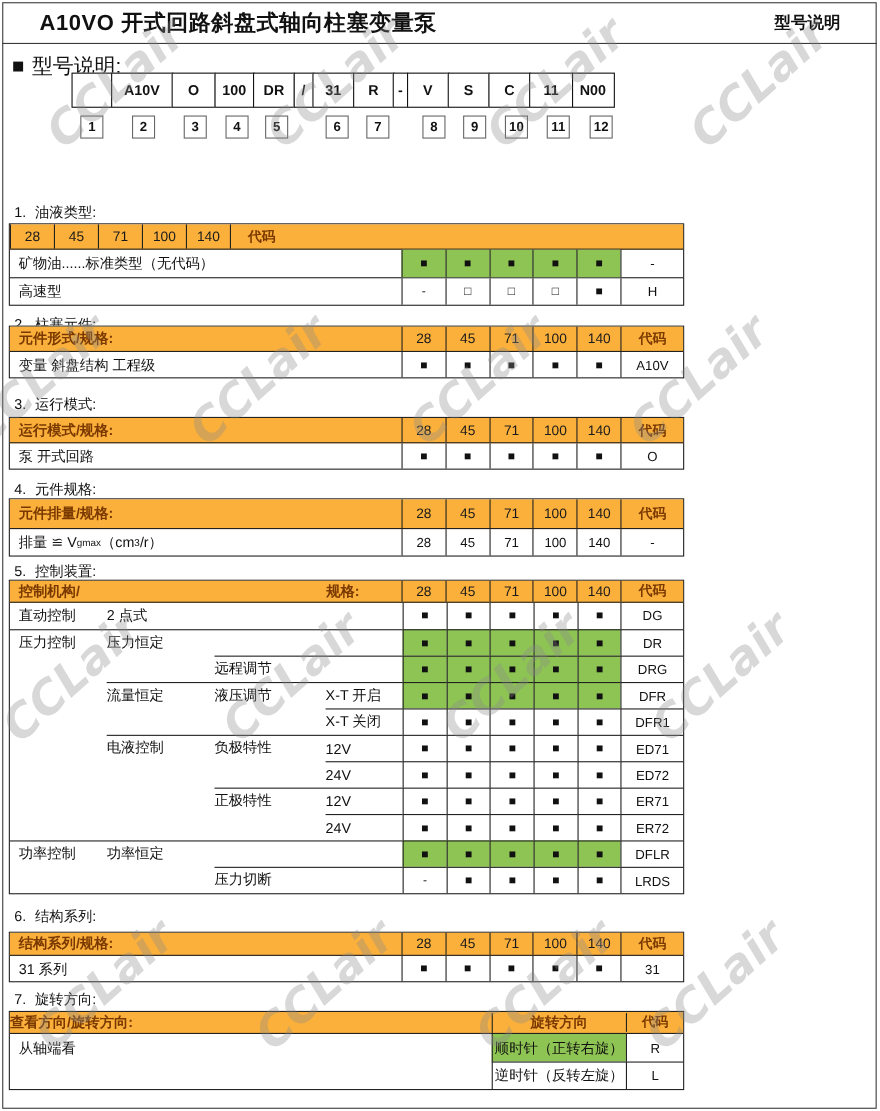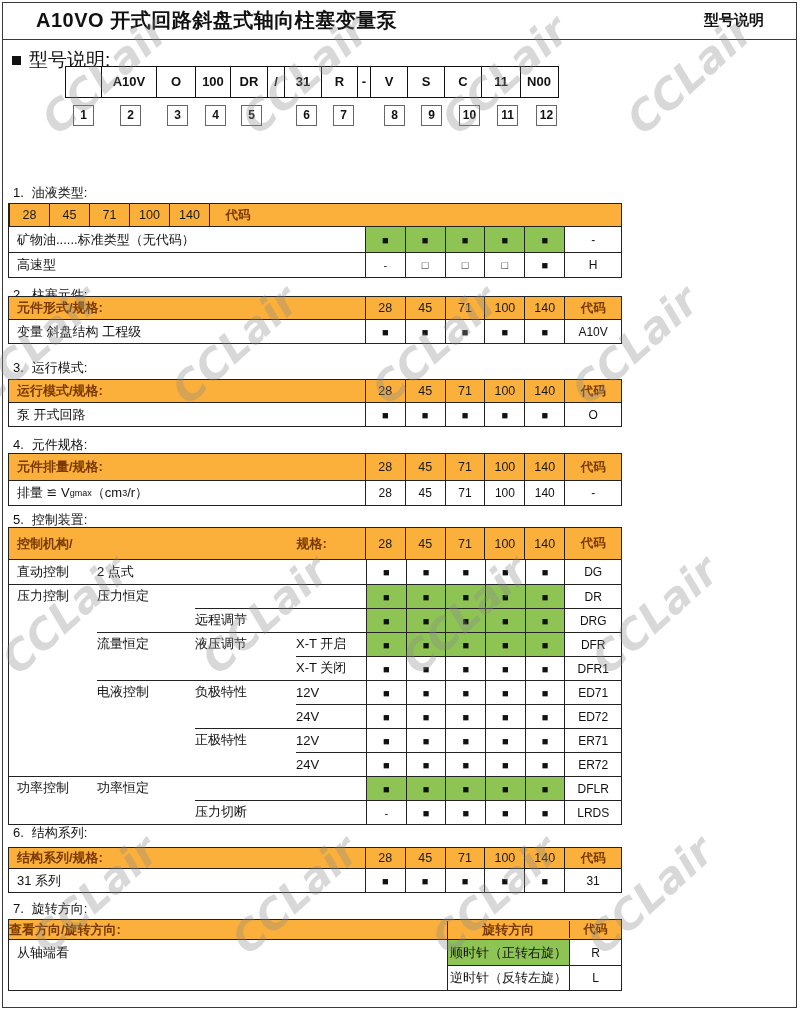--- a/index.html
+++ b/index.html
@@ -216,21 +216,21 @@
       <div class="dcell num12">100</div>
       <div class="dcell num12">140</div>
       <div class="dcode">-</div>
     </div>
   </div>
 
   <div class="stitle" style="top:511px">
     <span class="sno">5.</span><span>控制装置:</span>
   </div>
   <div class="tbl" style="top:527px">
-    <div class="hrow" style="height:32px">
+    <div class="hrow" style="height:20px">
       <div class="hlabel" style="display:flex">
         <span>控制机构/</span>
         <span class="hspec">规格:</span>
       </div>
       <div class="hcell">28</div>
       <div class="hcell">45</div>
       <div class="hcell">71</div>
       <div class="hcell">100</div>
       <div class="hcell">140</div>
       <div class="hcode">代码</div>

